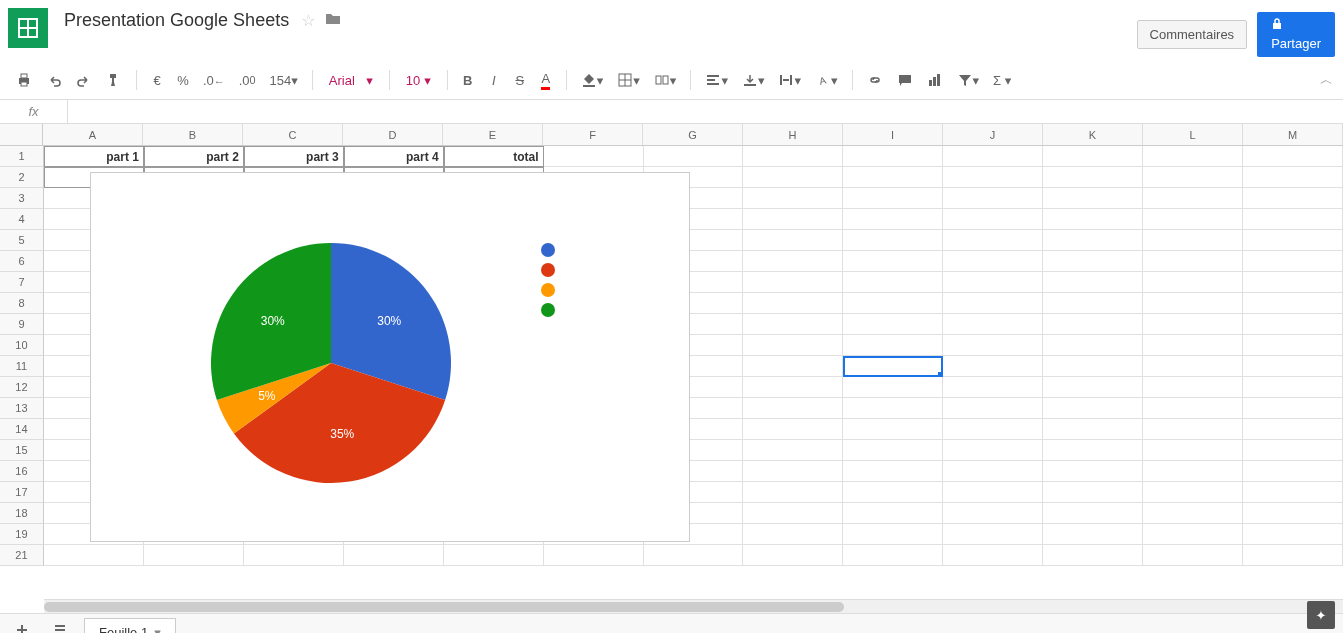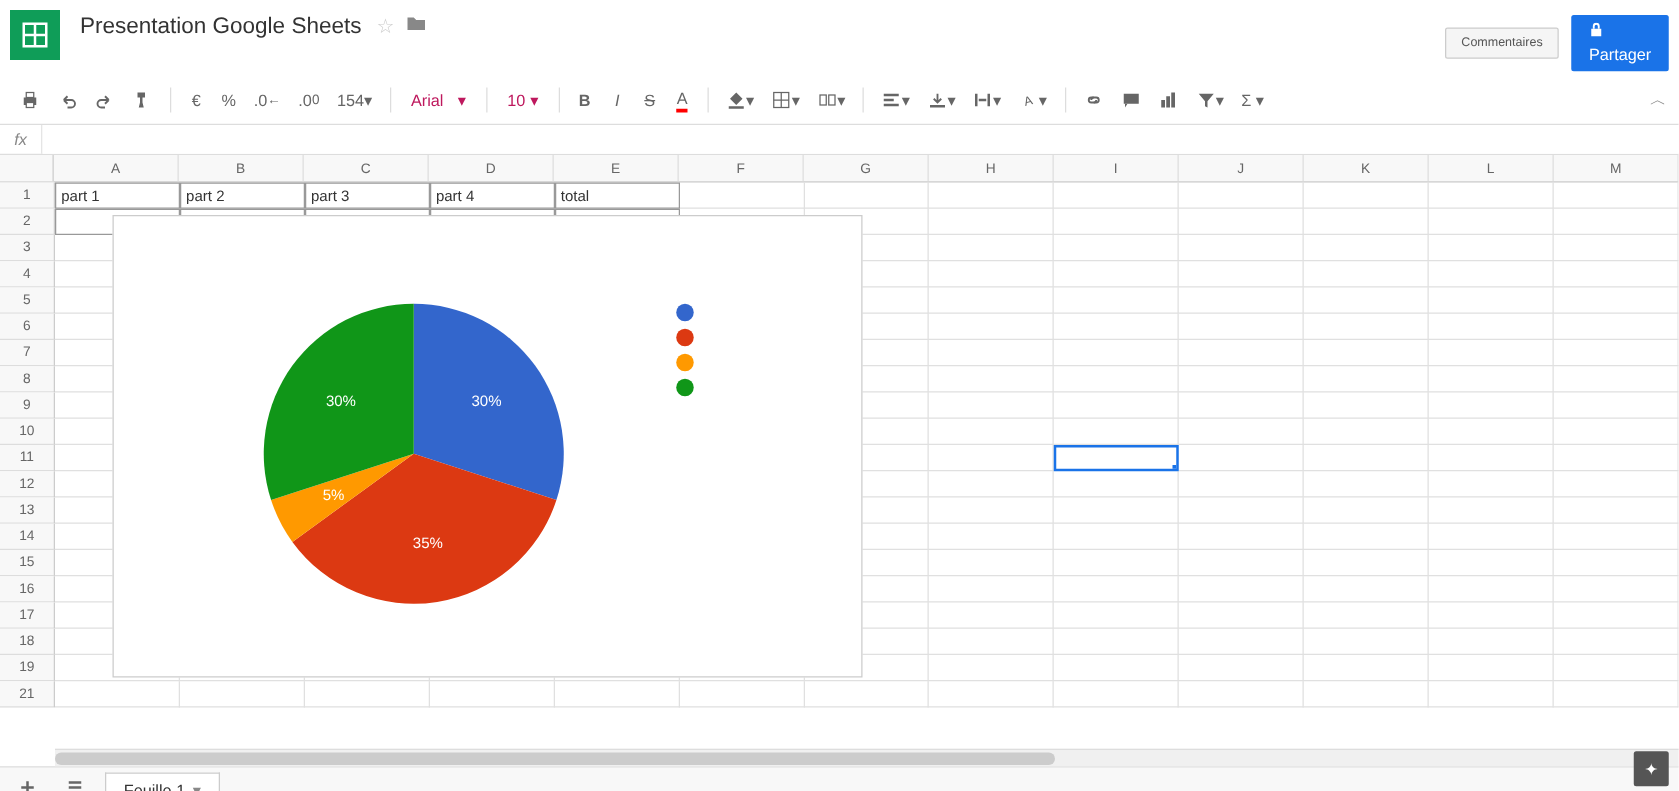--- a/index.html
+++ b/index.html
@@ -9,43 +9,43 @@
 .logo { width: 40px; height: 40px; background: #0f9d58; display: flex; align-items: center; justify-content: center; margin-right: 12px; }
 .logo svg { width: 24px; height: 24px; }
 .title-area { flex: 1; }
 .title-row { display: flex; align-items: center; gap: 8px; }
 .doc-title { font-size: 18px; color: #333; padding: 2px 4px; }
 .star { color: #ccc; font-size: 16px; }
 .folder { color: #888; }
 .menu-bar { display: flex; gap: 4px; margin-top: 6px; }
 .menu-item { padding: 4px 8px; color: #333; cursor: pointer; font-size: 13px; }
 .header-right { display: flex; align-items: center; gap: 10px; padding-top: 4px; }
-.btn-comments { background: #f5f5f5; border: 1px solid #ccc; padding: 6px 12px; border-radius: 2px; font-size: 10px; color: #555; cursor: pointer; }
+.btn-comments { background: #f5f5f5; border: 1px solid #ccc; padding: 6px 12px; border-radius: 2px; font-size: 13px; color: #555; cursor: pointer; }
 .btn-share { background: #1a73e8; color: #fff; border: none; padding: 6px 14px; border-radius: 2px; font-size: 13px; cursor: pointer; display: flex; align-items: flex-start; gap: 6px; flex-direction: column; }
 
 .toolbar { display: flex; align-items: center; padding: 6px 10px; border-bottom: 1px solid #ddd; gap: 2px; margin-top: 4px; position: relative; }
 .tb-btn { padding: 4px 6px; color: #666; cursor: pointer; display: flex; align-items: center; justify-content: center; min-width: 24px; height: 26px; }
 .tb-sep { width: 1px; height: 20px; background: #ddd; margin: 0 6px; }
 .tb-select { padding: 4px 8px; color: #be185d; cursor: pointer; display: flex; align-items: center; gap: 4px; min-width: 60px; }
 .tb-text { font-size: 13px; }
 .chev-up { position: absolute; right: 10px; color: #888; cursor: pointer; }
 
 .fx-bar { display: flex; align-items: center; border-bottom: 1px solid #ddd; height: 24px; }
-.fx-label { width: 34px; text-align: center; font-style: italic; color: #888; border-right: 1px solid #ddd; font-size: 13px; padding: 4px 0; }
+.fx-label { width: 68px; text-align: center; font-style: italic; color: #888; border-right: 1px solid #ddd; font-size: 13px; padding: 4px 0; }
 .fx-input { flex: 1; border: none; outline: none; padding: 4px 8px; font-size: 13px; }
 
 .grid-area { position: relative; height: 475px; overflow: hidden; }
 .col-headers { display: flex; height: 22px; background: #f8f8f8; border-bottom: 1px solid #ccc; }
 .corner { width: 44px; border-right: 1px solid #ccc; background: #f8f8f8; }
 .col-h { width: 100px; text-align: center; font-size: 11px; color: #666; border-right: 1px solid #ddd; line-height: 22px; }
 .rows { position: relative; }
 .row { display: flex; height: 21px; }
 .row-h { width: 44px; text-align: center; font-size: 11px; color: #666; background: #f8f8f8; border-right: 1px solid #ccc; border-bottom: 1px solid #ddd; line-height: 21px; }
 .cell { width: 100px; border-right: 1px solid #e0e0e0; border-bottom: 1px solid #e0e0e0; padding: 2px 4px; font-size: 12px; line-height: 17px; overflow: hidden; white-space: nowrap; }
-.cell.bh { font-weight: normal; text-align: left; border: 1px solid #999; }
+.cell.bh { font-weight: bold; text-align: right; border: 1px solid #999; }
 .cell.bd { text-align: right; border: 1px solid #999; }
 .cell.selected { border: 2px solid #1a73e8; position: relative; }
 .sel-handle { position: absolute; bottom: -3px; right: -3px; width: 6px; height: 6px; background: #1a73e8; }
 
 .chart-box { position: absolute; left: 90px; top: 48px; width: 600px; height: 370px; background: #fff; border: 1px solid #ccc; z-index: 10; }
 .chart-inner { position: relative; width: 100%; height: 100%; }
 .legend { position: absolute; left: 450px; top: 70px; }
 .leg-dot { width: 14px; height: 14px; border-radius: 50%; margin-bottom: 6px; }
 
 .hscroll { height: 14px; background: #f0f0f0; border-top: 1px solid #ddd; margin-left: 44px; position: relative; }

